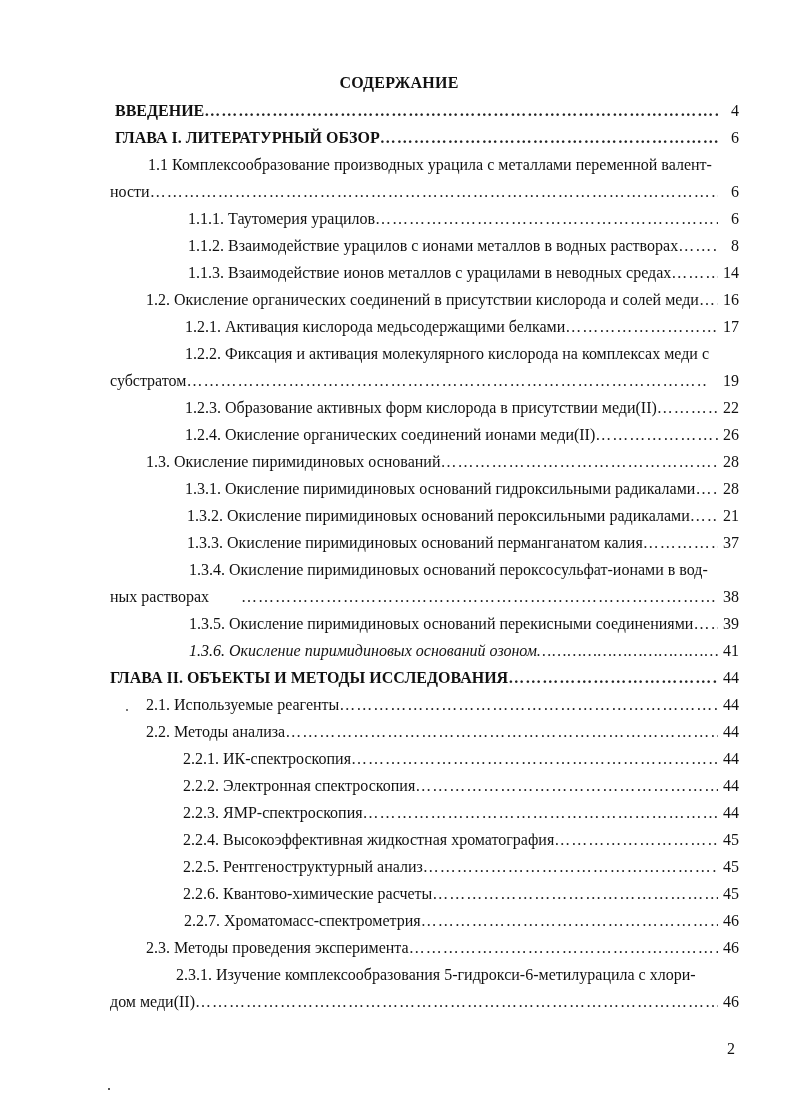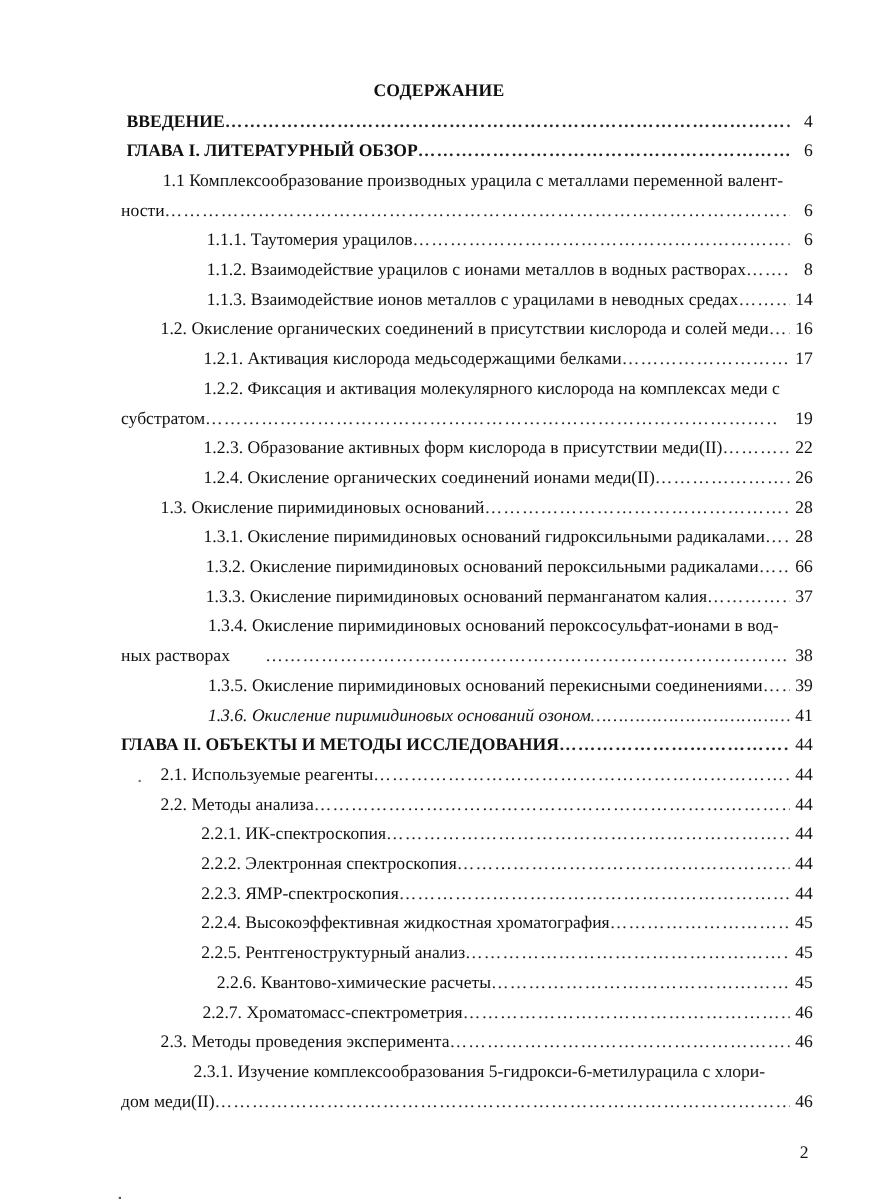--- a/index.html
+++ b/index.html
@@ -134,21 +134,21 @@
         <span class="dots"></span>
       </div>
     <span class="pg">28</span>
   </div>
 
   <div class="row" style="top:506px">
     <div class="entry" style="left:187px; right:80px;">
         <span class="txt">1.3.2. Окисление пиримидиновых оснований пероксильными радикалами</span>
         <span class="dots"></span>
       </div>
-    <span class="pg">66</span>
+    <span class="pg">21</span>
   </div>
 
   <div class="row" style="top:533px">
     <div class="entry" style="left:187px; right:80px;">
         <span class="txt">1.3.3. Окисление пиримидиновых оснований перманганатом калия</span>
         <span class="dots"></span>
       </div>
     <span class="pg">37</span>
   </div>
 
@@ -237,21 +237,21 @@
 
   <div class="row" style="top:857px">
     <div class="entry" style="left:183px; right:80px;">
         <span class="txt">2.2.5. Рентгеноструктурный анализ</span>
         <span class="dots"></span>
       </div>
     <span class="pg">45</span>
   </div>
 
   <div class="row" style="top:884px">
-    <div class="entry" style="left:183px; right:80px;margin-left:14px;">
+    <div class="entry" style="left:183px; right:80px;">
         <span class="txt">2.2.6. Квантово-химические расчеты</span>
         <span class="dots"></span>
       </div>
     <span class="pg">45</span>
   </div>
 
   <div class="row" style="top:911px">
     <div class="entry" style="left:184px; right:80px;">
         <span class="txt">2.2.7. Хроматомасс-спектрометрия</span>
         <span class="dots"></span>

